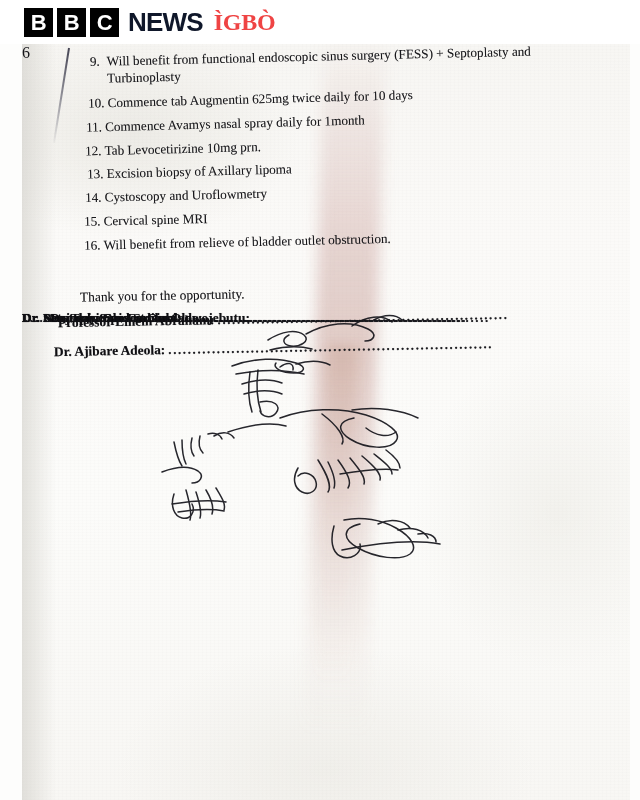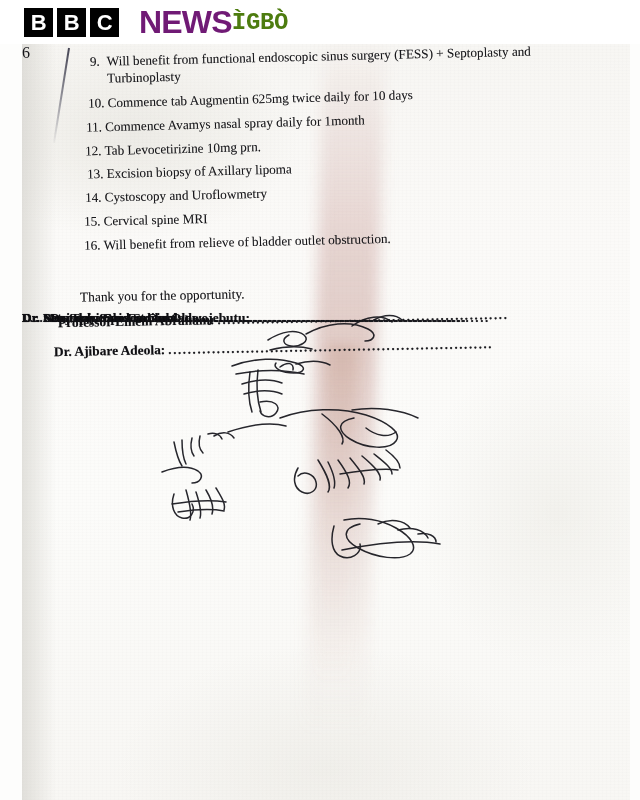--- a/index.html
+++ b/index.html
@@ -40,32 +40,32 @@
     font-family: "Liberation Sans", sans-serif;
     font-weight: bold;
     font-size: 22px;
     line-height: 29px;
     text-align: center;
     letter-spacing: -0.5px;
   }
   .news-word {
     font-family: "Liberation Sans", sans-serif;
     font-weight: bold;
-    font-size: 32px;
-    color: #701a75;
-    margin-left: 20px;
+    font-size: 26px;
+    color: #0f172a;
+    margin-left: 9px;
     line-height: 29px;
     letter-spacing: -0.8px;
   }
   .service-word {
-    font-family: Liberation Mono, monospace;
+    font-family: Liberation Serif, serif;
     font-weight: bold;
     font-size: 24px;
-    color: #4d7c0f;
-    margin-left: 0;
+    color: #ef4444;
+    margin-left: 11px;
     line-height: 29px;
     letter-spacing: -0.3px;
   }
 
   
   .scan {
     position: absolute;
     left: 0; top: 44px;
     width: 640px;
     height: 756px;

